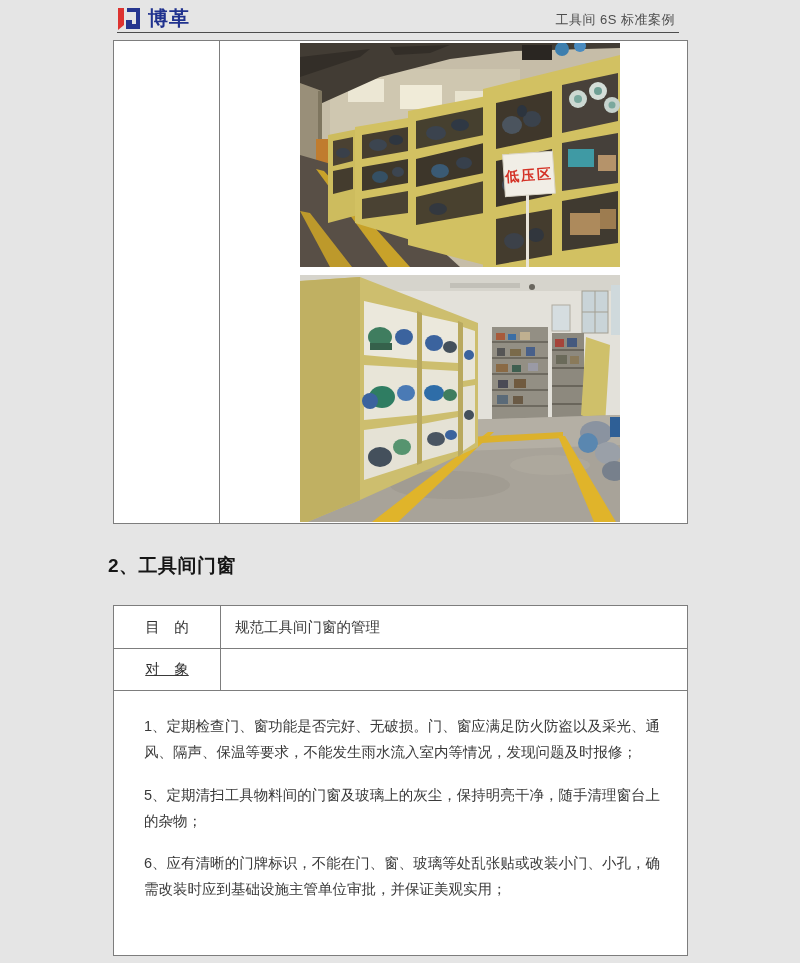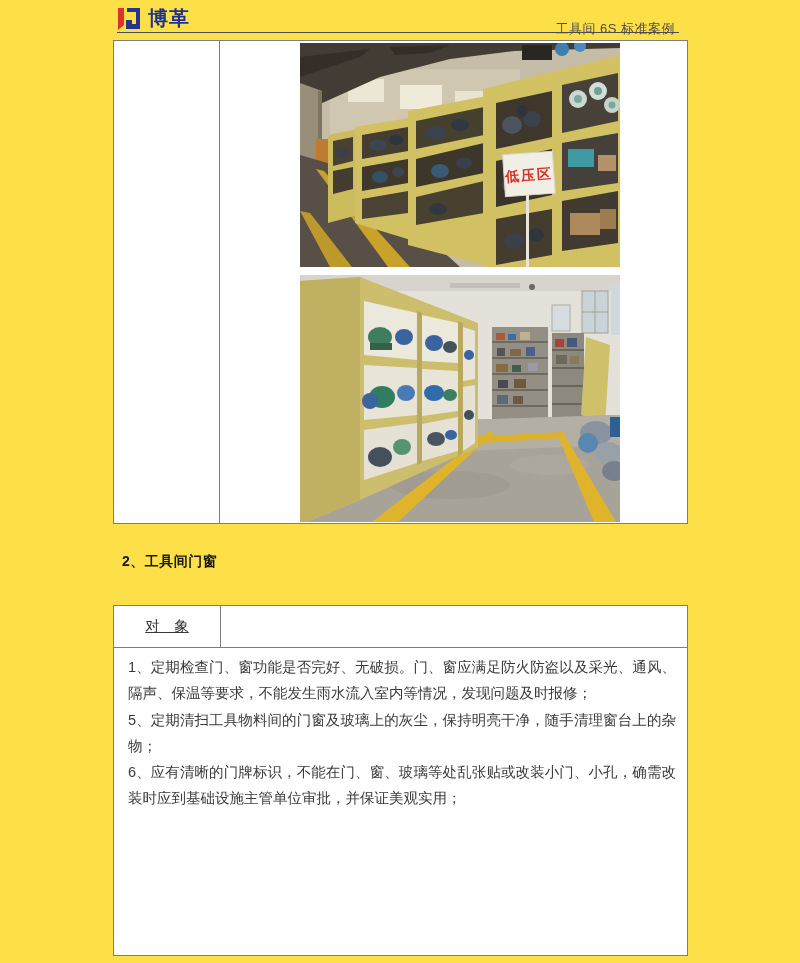--- a/index.html
+++ b/index.html
@@ -1,48 +1,48 @@
 <!DOCTYPE html>
 <html><head>
 <meta charset="utf-8">
 <style>
   html,body{margin:0;padding:0;background:#ffffff;}
   body{font-family:"Liberation Sans","DejaVu Sans",sans-serif;color:#3a3a3a;}
-  .page{position:relative;width:800px;height:963px;background:#fde047;overflow:hidden;}
+  .page{position:relative;width:800px;height:963px;background:#e5e5e5;overflow:hidden;}
 
   
   .brand{position:absolute;left:115px;top:5px;display:flex;align-items:center;gap:6px;}
   .brand svg{display:block;}
   .brand-text{font-size:20px;font-weight:bold;color:#20328e;letter-spacing:1px;}
-  .doc-title{position:absolute;right:125px;top:20px;font-size:13px;color:#4d4d4d;letter-spacing:0.5px;}
+  .doc-title{position:absolute;right:125px;top:11px;font-size:13px;color:#4d4d4d;letter-spacing:0.5px;}
   .header-rule{position:absolute;left:117px;top:32px;width:562px;height:1px;background:#4c4c4c;}
 
   
   .frame{position:absolute;left:113px;width:573px;border:1px solid #7d7d7d;box-sizing:content-box;background:#fff;}
 
   
   .gallery{top:40px;height:482px;}
   .gallery .label-col{position:absolute;left:0;top:0;width:105px;height:100%;border-right:1px solid #7d7d7d;}
   .photo{position:absolute;left:186px;box-shadow:none;}
   .photo svg{display:block;}
 
   
-  .section-heading{position:absolute;left:122px;top:553px;font-size:14px;font-weight:bold;color:#161616;letter-spacing:0.5px;}
+  .section-heading{position:absolute;left:108px;top:553px;font-size:19px;font-weight:bold;color:#161616;letter-spacing:0.5px;}
 
   
   .spec{top:605px;height:349px;display:flex;flex-direction:column;}
   .spec-row{display:flex;border-bottom:1px solid #7d7d7d;}
   .spec-row:last-child{border-bottom:none;flex:1;}
   .r1{height:42px;}
   .r2{height:41px;text-decoration:underline;}
   .cell-label{width:106px;border-right:1px solid #7d7d7d;display:flex;align-items:center;justify-content:center;
       font-size:14.5px;color:#2f2f2f;flex-shrink:0;}
   .cell-content{flex:1;display:flex;align-items:center;padding:0 11px 0 14px;font-size:14.5px;color:#3a3a3a;}
   .cell-content-multi{flex:1;padding:6px 11px 4px 14px;font-size:14.5px;color:#3a3a3a;display:block;}
-  .cell-content-multi p{margin:0;line-height:26.3px;text-align:justify;}
+  .cell-content-multi p{margin:16px;line-height:26.3px;text-align:justify;}
 </style>
 </head>
 <body>
 
 <div class="page">
 
   <div class="brand">
     <svg width="27" height="24" viewBox="0 0 27 24">
       <path d="M3 1 h6 v17 l-6 5 z" fill="#dd3330"></path>
       <path d="M12 1 h13 v21 h-14 v-9 h6 v4 h4 v-12 h-9 z" fill="#26368f"></path>
@@ -235,20 +235,24 @@
           <ellipse cx="151" cy="160" rx="6" ry="5" fill="#3b639e"></ellipse>
         <ellipse cx="169" cy="80" rx="5" ry="5" fill="#3b639e"></ellipse>
         <ellipse cx="169" cy="140" rx="5" ry="5" fill="#44505c"></ellipse>
       </svg>
     </div>
   </div>
 
   <div class="section-heading">2、工具间门窗</div>
 
   <div class="frame spec">
+    <div class="spec-row r1">
+      <div class="cell-label">目　的</div>
+      <div class="cell-content">规范工具间门窗的管理</div>
+    </div>
     <div class="spec-row r2">
       <div class="cell-label">对　象</div>
     </div>
     <div class="spec-row">
       <div class="cell-content-multi">
         <p>1、定期检查门、窗功能是否完好、无破损。门、窗应满足防火防盗以及采光、通风、隔声、保温等要求，不能发生雨水流入室内等情况，发现问题及时报修；</p>
         <p>5、定期清扫工具物料间的门窗及玻璃上的灰尘，保持明亮干净，随手清理窗台上的杂物；</p>
         <p>6、应有清晰的门牌标识，不能在门、窗、玻璃等处乱张贴或改装小门、小孔，确需改装时应到基础设施主管单位审批，并保证美观实用；</p>
       </div>
     </div>

